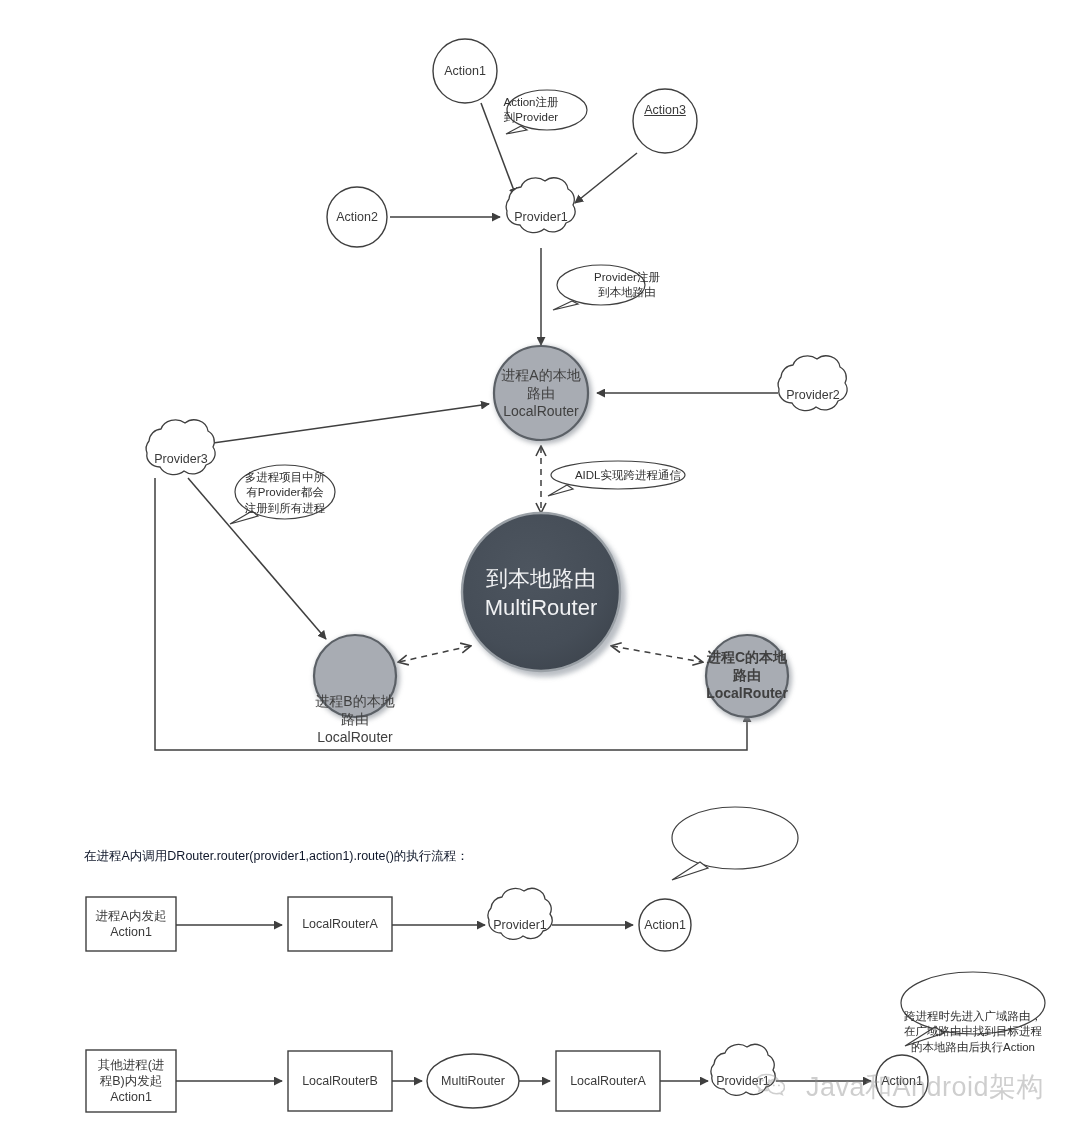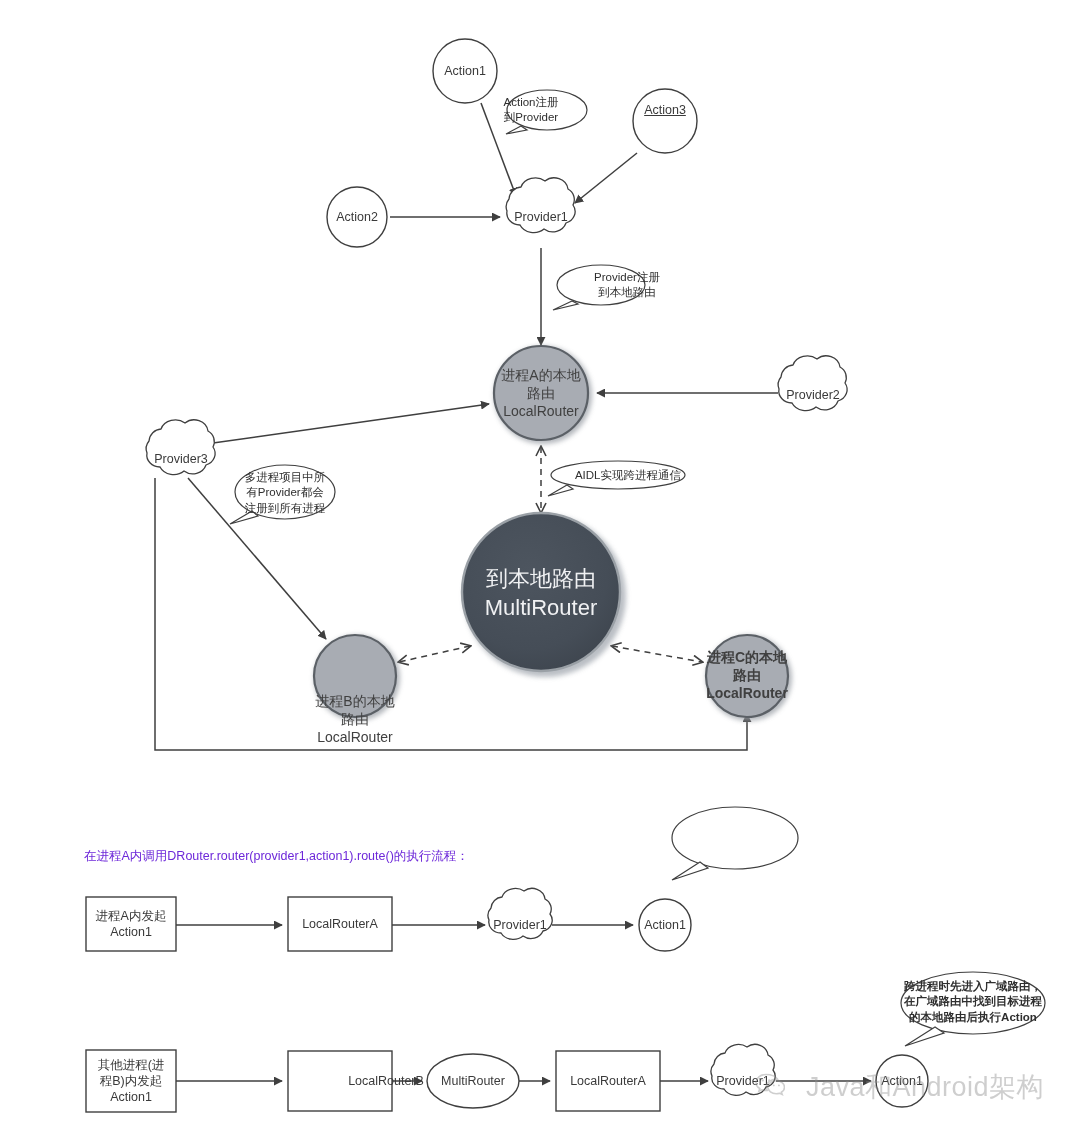--- a/index.html
+++ b/index.html
@@ -52,21 +52,21 @@
     font-size: 22px;
     line-height: 1.33;
   }
   .lbl-callout {
     font-size: 11.5px;
     color: #2f2f2f;
     line-height: 1.32;
   }
   .lbl-flowtitle {
     font-size: 12.5px;
-    color: #6d28d9;
+    color: #0f172a;
     text-align: left;
     justify-content: flex-start;
   }
   .lbl-box {
     font-size: 12.5px;
     color: #3a3a3a;
   }
   
   #watermark {
     position: absolute;
@@ -327,27 +327,27 @@
 有Provider都会
 注册到所有进程</div>
 
   <div class="node-label lbl-flowtitle" style="left:84px;top:847px;width:560px;height:18px;">在进程A内调用DRouter.router(provider1,action1).route()的执行流程：</div>
   <div class="node-label lbl-box" style="left:88px;top:899px;width:86px;height:50px;">进程A内发起
 Action1</div>
   <div class="node-label lbl-box" style="left:290px;top:899px;width:100px;height:50px;">LocalRouterA</div>
   <div class="node-label lbl-box" style="left:478px;top:906px;width:84px;height:38px;">Provider1</div>
   <div class="node-label lbl-box" style="left:627px;top:906px;width:76px;height:38px;">Action1</div>
 
-  <div class="node-label lbl-callout" style="left:903px;top:974px;width:140px;height:56px;font-weight:bold;">跨进程时先进入广域路由，
+  <div class="node-label lbl-callout" style="left:903px;top:1004px;width:140px;height:56px;">跨进程时先进入广域路由，
 在广域路由中找到目标进程
 的本地路由后执行Action</div>
   <div class="node-label lbl-box" style="left:88px;top:1053px;width:86px;height:56px;">其他进程(进
 程B)内发起
 Action1</div>
-  <div class="node-label lbl-box" style="left:290px;top:1053px;width:100px;height:56px;margin-left:46px;">LocalRouterB</div>
+  <div class="node-label lbl-box" style="left:290px;top:1053px;width:100px;height:56px;">LocalRouterB</div>
   <div class="node-label lbl-box" style="left:431px;top:1062px;width:84px;height:38px;">MultiRouter</div>
   <div class="node-label lbl-box" style="left:558px;top:1053px;width:100px;height:56px;">LocalRouterA</div>
   <div class="node-label lbl-box" style="left:701px;top:1062px;width:84px;height:38px;">Provider1</div>
   <div class="node-label lbl-box" style="left:864px;top:1062px;width:76px;height:38px;">Action1</div>
 
   <div id="watermark">
     <span style="display:inline-block;">
       <svg width="30" height="26" viewBox="0 0 30 26" aria-hidden="true">
         <path d="M11 2.5 C5.3 2.5 1 6.1 1 10.4 c0 2.5 1.5 4.7 3.8 6.1 L3.9 19.2 6.8 17.8
                  c1.3 .4 2.7 .6 4.2 .6 .4 0 .8 0 1.2 -.05 C11.6 17.2 11.4 16.2 11.4 15.2

